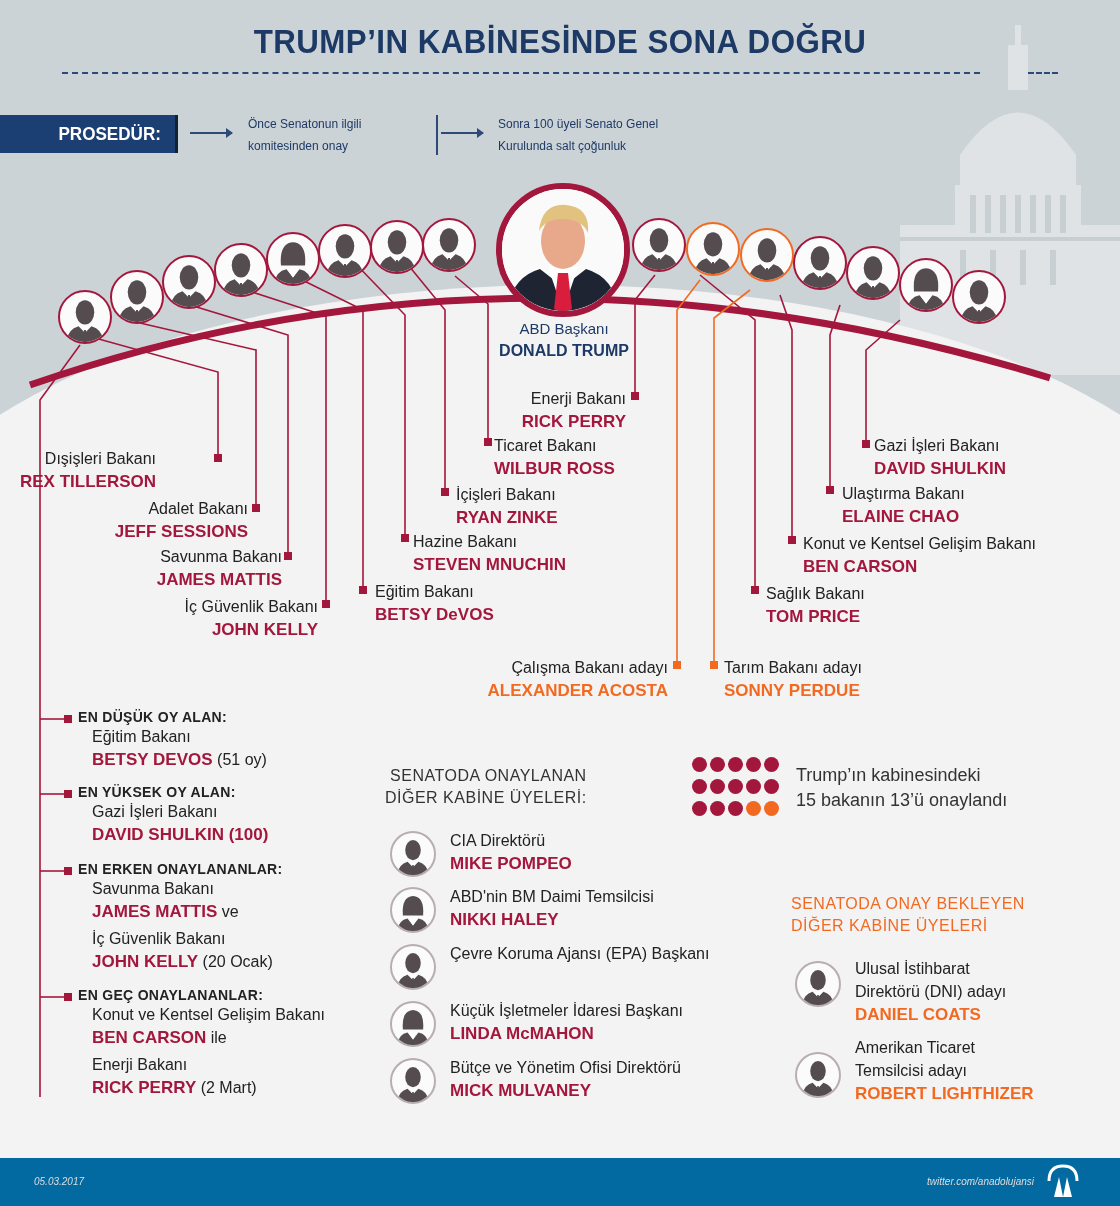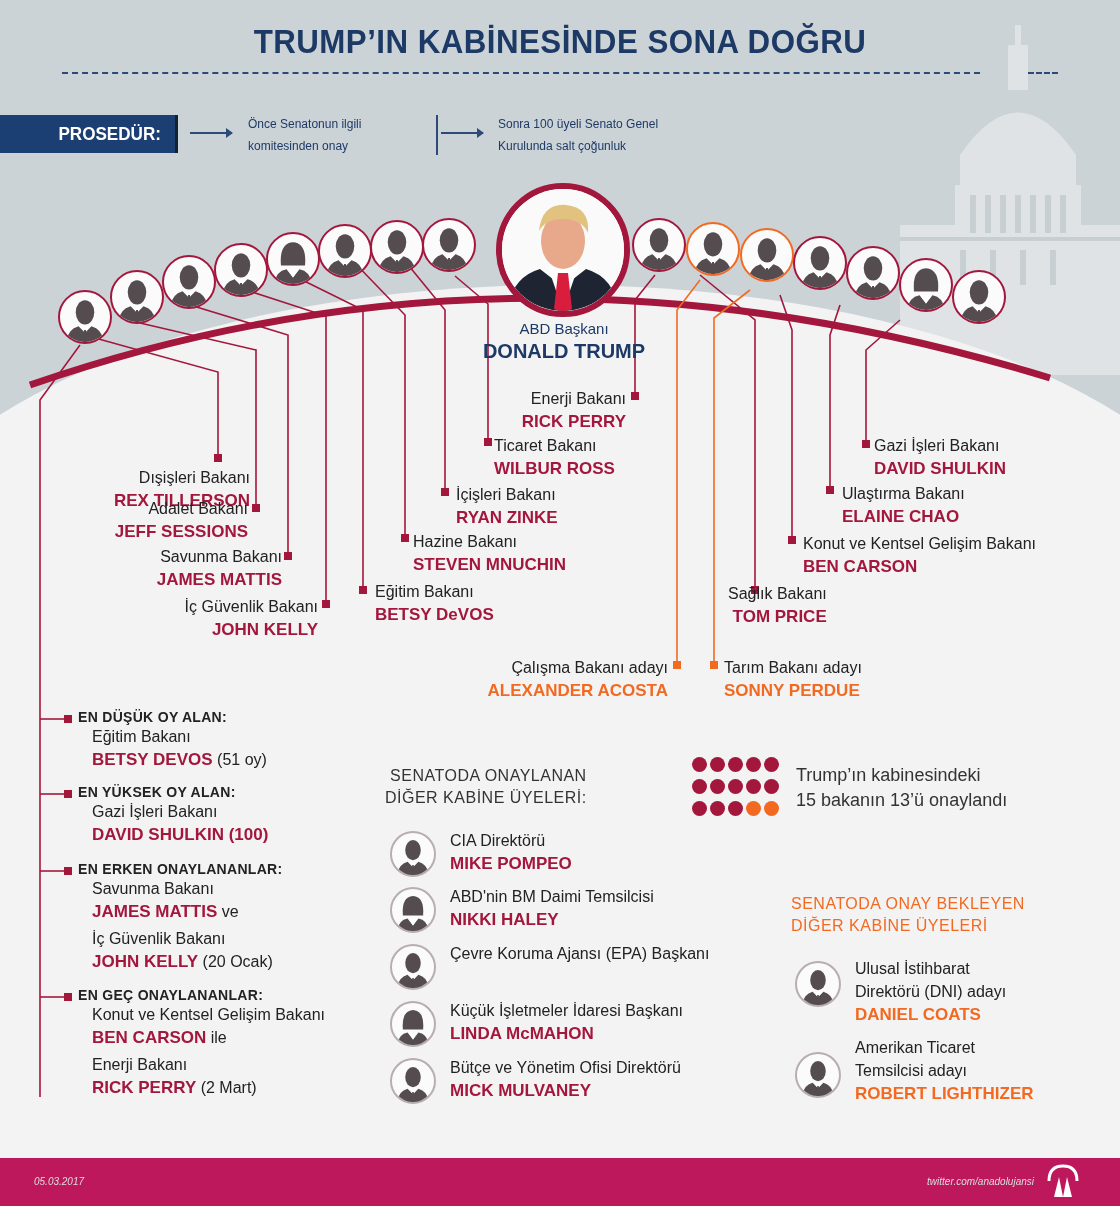--- a/index.html
+++ b/index.html
@@ -18,21 +18,21 @@
   .proc-text { position:absolute; font-size:12px; color:#1d3a66; line-height:22px; }
   .vsep { position:absolute; left:436px; top:115px; width:2px; height:40px; background:#2b4a78; }
   svg.lines { position:absolute; left:0; top:0; width:1120px; height:1206px; }
   .avatar { position:absolute; width:54px; height:54px; border-radius:50%; background:#fbfbfb; border:2px solid #a3173d; overflow:hidden; }
   .avatar.orange { border-color:#f26a21; }
   .avatar.grey { border-color:#b8adaf; width:46px; height:46px; }
   .avatar svg { position:absolute; left:0; top:0; width:100%; height:100%; }
   .trump { position:absolute; left:496px; top:183px; width:134px; height:134px; border-radius:50%; border:6px solid #a3173d; background:#fff; overflow:hidden; }
   .trump-label { position:absolute; left:474px; top:318px; width:180px; text-align:center; line-height:22px; }
   .trump-role { color:#1d3a66; font-size:15px; }
-  .trump-name { color:#1d3a66; font-size:20px; font-weight:bold; }
+  .trump-name { color:#1d3a66; font-size:16px; font-weight:bold; }
   .lbl { position:absolute; line-height:23px; }
   .lbl .role { font-size:16px; color:#222; white-space:nowrap; }
   .lbl .name { font-size:17px; font-weight:bold; color:#a3173d; white-space:nowrap; }
   .lbl.right { text-align:right; }
   .lbl.orange .name { color:#f26a21; }
   .stat { position:absolute; left:78px; }
   .stat .hdr { font-size:14px; font-weight:bold; color:#222; letter-spacing:0.3px; }
   .stat .body { padding-left:14px; font-size:16px; line-height:23px; color:#222; }
   .stat .name { color:#a3173d; font-weight:bold; font-size:17px; }
   .sec-title { position:absolute; font-size:16px; line-height:22px; color:#333; letter-spacing:0.5px; }
@@ -40,21 +40,21 @@
   .other { position:absolute; height:50px; }
   .other .avatar { left:0; top:2px; }
   .other .txt { position:absolute; left:60px; top:0; line-height:23px; white-space:nowrap; }
   .other .role { font-size:16px; color:#222; }
   .other .name { font-size:17px; font-weight:bold; color:#a3173d; }
   .other.orange .name { color:#f26a21; }
   .dots { position:absolute; left:690px; top:757px; width:95px; }
   .dot { display:inline-block; width:15px; height:15px; border-radius:50%; margin:0 1.5px 3px 1.5px; background:#a3173d; }
   .dot.pending { background:#f26a21; }
   .dots-text { position:absolute; left:796px; top:763px; font-size:18px; line-height:25px; color:#333; }
-  .footer { position:absolute; left:0; top:1158px; width:1120px; height:48px; background:#be185d; }
+  .footer { position:absolute; left:0; top:1158px; width:1120px; height:48px; background:#0369a1; }
   .footer .date { position:absolute; left:34px; top:18px; color:#ddd; font-size:10px; font-style:italic; }
   .footer .twitter { position:absolute; right:86px; top:18px; color:#ddd; font-size:10px; font-style:italic; }
   .aa-logo { position:absolute; right:40px; top:5px; width:34px; height:36px; }
 </style>
 </head>
 <body>
 
 <div class="top-bg"></div>
 
 <svg class="capitol" viewBox="0 0 220 360">
@@ -255,21 +255,21 @@
     <svg viewBox="0 0 54 54">
       <use href="#female"></use>
     </svg>
   </div>
 <div class="avatar" style="left:952px;top:270px;">
     <svg viewBox="0 0 54 54">
       <use href="#male"></use>
     </svg>
   </div>
 
-<div class="lbl right" style="right:870px;top:447px;margin-top:19px;">
+<div class="lbl right" style="right:964px;top:447px;">
     <div class="role">Dışişleri Bakanı</div>
     <div class="name">REX TILLERSON</div>
   </div>
 <div class="lbl right" style="right:872px;top:497px;">
     <div class="role">Adalet Bakanı</div>
     <div class="name">JEFF SESSIONS</div>
   </div>
 <div class="lbl right" style="right:838px;top:545px;">
     <div class="role">Savunma Bakanı</div>
     <div class="name">JAMES MATTIS</div>
@@ -299,21 +299,21 @@
     <div class="name">RICK PERRY</div>
   </div>
 <div class="lbl right orange" style="right:452px;top:656px;">
     <div class="role">Çalışma Bakanı adayı</div>
     <div class="name">ALEXANDER ACOSTA</div>
   </div>
 <div class="lbl orange" style="left:724px;top:656px;">
     <div class="role">Tarım Bakanı adayı</div>
     <div class="name">SONNY PERDUE</div>
   </div>
-<div class="lbl" style="left:728px;top:582px;text-align:right;">
+<div class="lbl" style="left:766px;top:582px;">
     <div class="role">Sağlık Bakanı</div>
     <div class="name">TOM PRICE</div>
   </div>
 <div class="lbl" style="left:803px;top:532px;">
     <div class="role">Konut ve Kentsel Gelişim Bakanı</div>
     <div class="name">BEN CARSON</div>
   </div>
 <div class="lbl" style="left:842px;top:482px;">
     <div class="role">Ulaştırma Bakanı</div>
     <div class="name">ELAINE CHAO</div>

